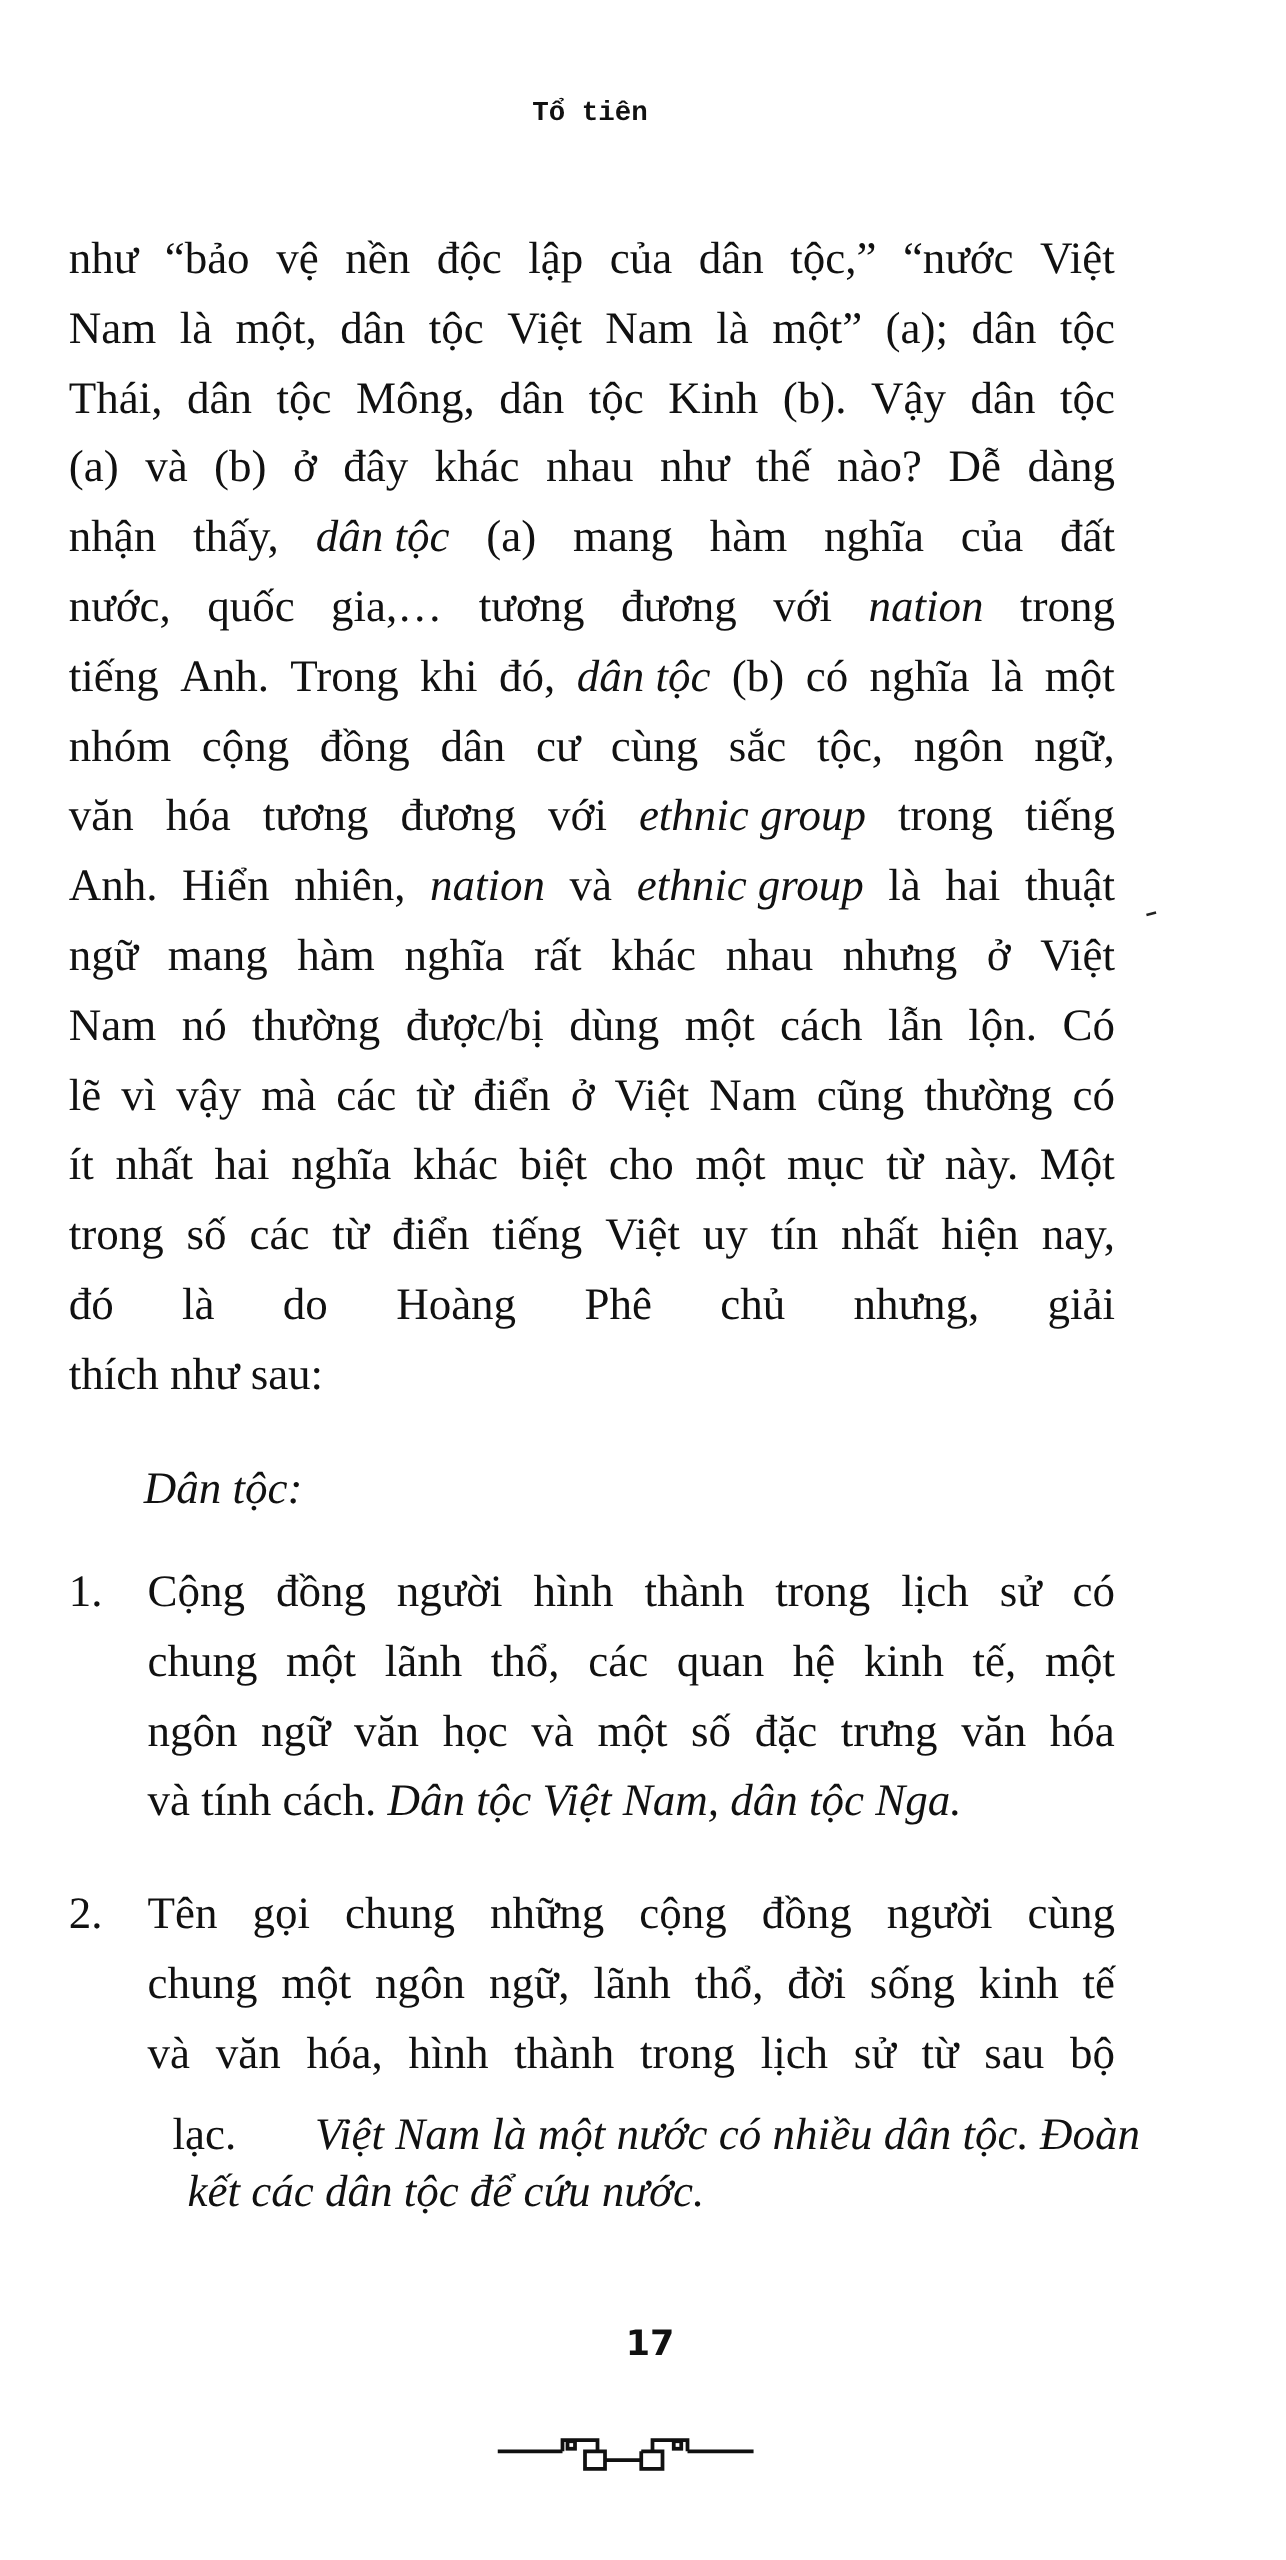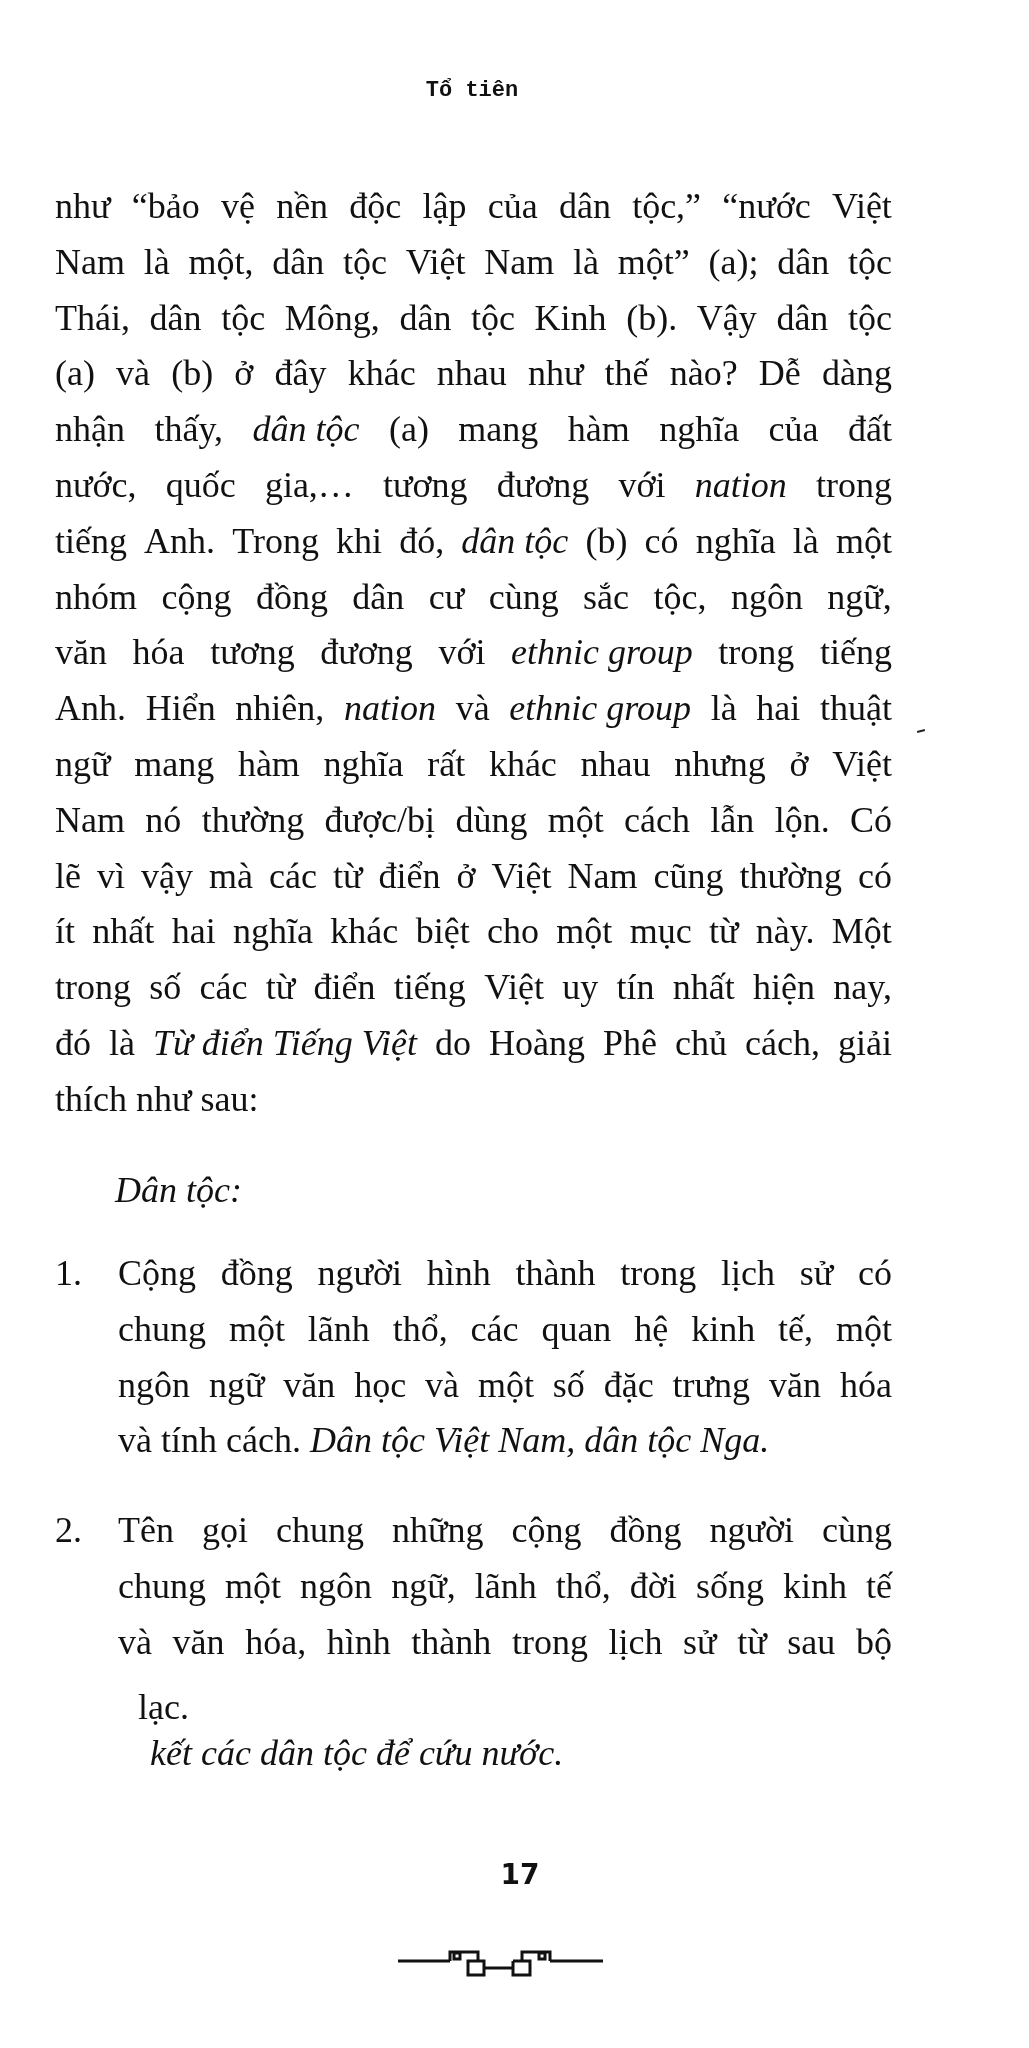--- a/index.html
+++ b/index.html
@@ -221,26 +221,25 @@
       <span class="w">Việt</span>
       <span class="w">uy</span>
       <span class="w">tín</span>
       <span class="w">nhất</span>
       <span class="w">hiện</span>
       <span class="w">nay,</span>
     </div>
     <div class="line " style="top: 1015px;">
       <span class="w">đó</span>
       <span class="w">là</span>
-      <span class="w i">Từ điển Tiếng Việt</span>
       <span class="w">do</span>
       <span class="w">Hoàng</span>
       <span class="w">Phê</span>
       <span class="w">chủ</span>
-      <span class="w">cách,</span>
+      <span class="w">nhưng,</span>
       <span class="w">giải</span>
     </div>
     <div class="line last" style="top: 1071px;">
       <span class="w">thích</span>
       <span class="w">như</span>
       <span class="w">sau:</span>
     </div>
   </div>
 
 <div class="line dan last i" style="top:1162px;">
@@ -322,20 +321,21 @@
       <span class="w">thành</span>
       <span class="w">trong</span>
       <span class="w">lịch</span>
       <span class="w">sử</span>
       <span class="w">từ</span>
       <span class="w">sau</span>
       <span class="w">bộ</span>
     </div>
     <div class="line indent" style="top: 1679px; margin-left: 20px;">
       <span class="w">lạc.</span>
+      <span class="w i">Việt Nam là một nước có nhiều dân tộc. Đoàn</span>
     </div>
     <div class="line indent last" style="top: 1725px; margin-left: 32px;">
       <span class="w i">kết các dân tộc để cứu nước.</span>
     </div>
   </div>
 
 <div class="stray"></div>
 
 <div class="pagenum">17</div>
 

